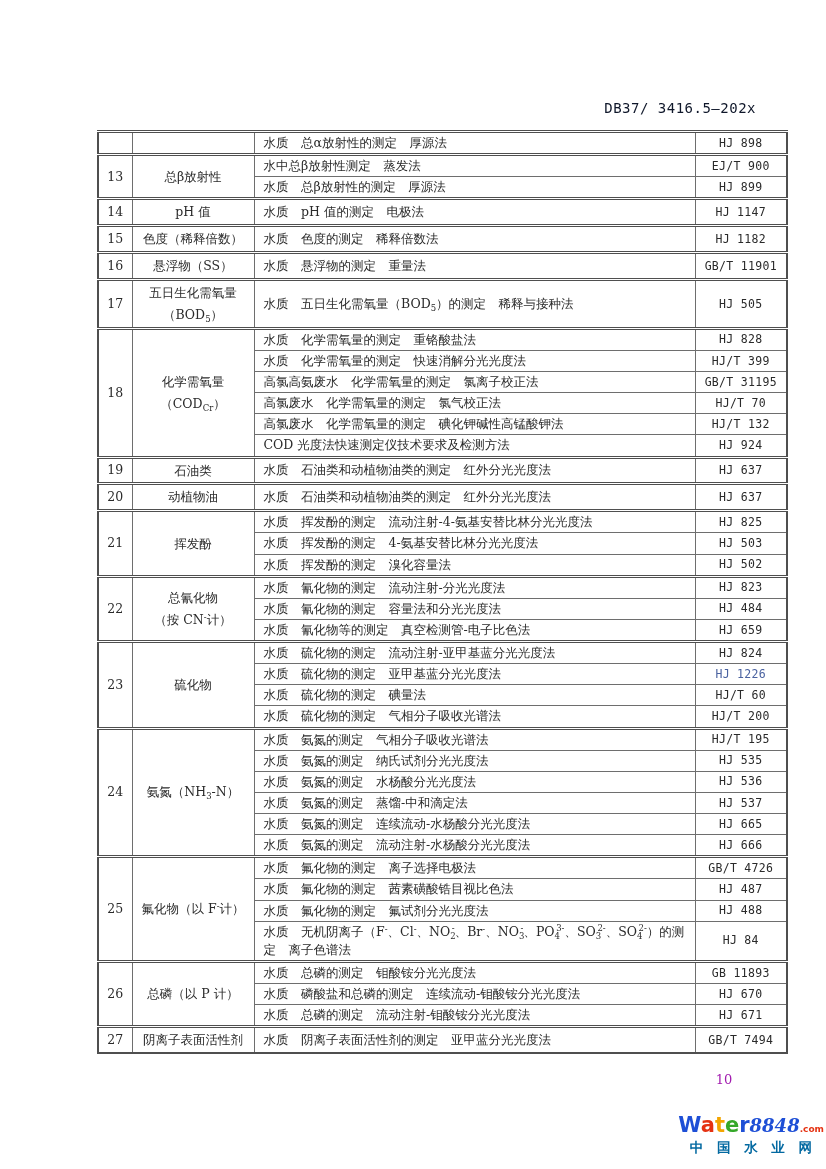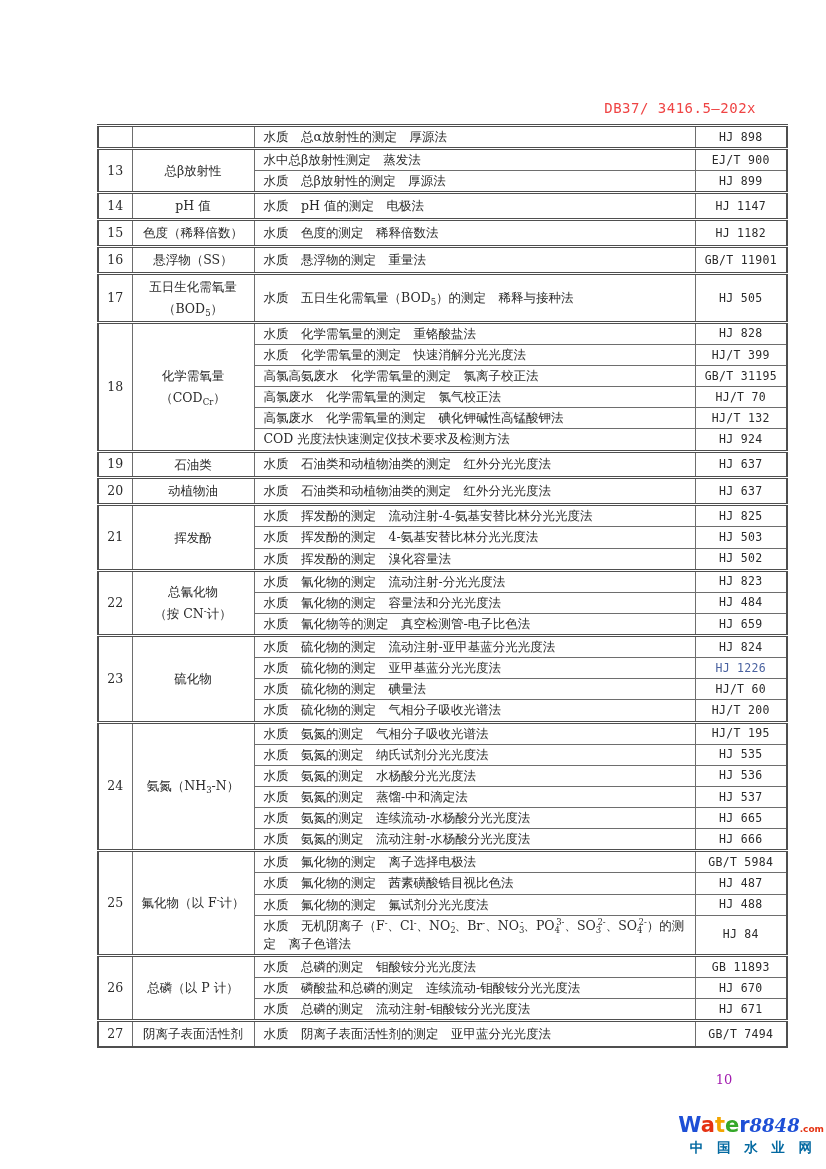--- a/index.html
+++ b/index.html
@@ -5,24 +5,24 @@
   * { box-sizing: border-box; margin: 0; padding: 0; }
   html, body { background: #ffffff; }
   body {
     width: 826px; height: 1169px; position: relative; overflow: hidden;
     font-family: "DejaVu Serif", "Liberation Serif", serif;
     color: #262626;
   }
   .doc-code {
     position: absolute; top: 100px; right: 70px;
     font-family: "DejaVu Sans Mono", "Liberation Mono", monospace;
-    font-size: 14px; letter-spacing: 0.5px; color: #ef4444;
+    font-size: 14px; letter-spacing: 0.5px; color: #0f172a;
   }
   table.methods-table {
-    position: absolute; left: 97px; top: 124px; width: 689px;
+    position: absolute; left: 97px; top: 130px; width: 689px;
     border-collapse: collapse; table-layout: fixed;
     border: 2px solid #4f4f4f;
   }
   col.c1 { width: 34px; }
   col.c2 { width: 122px; }
   col.c3 { width: 441px; }
   col.c4 { width: 92px; }
   td {
     border: 1px solid #6e6e6e;
     font-size: 12.5px; height: 20px; padding: 1px 4px;
@@ -228,21 +228,21 @@
           <td class="col-std">HJ 665</td>
         </tr>
         <tr>
           <td class="col-method">水质　氨氮的测定　流动注射-水杨酸分光光度法</td>
           <td class="col-std">HJ 666</td>
         </tr>
         <tr class="group-start">
           <td rowspan="4" class="col-no">25</td>
           <td rowspan="4" class="col-item">氟化物（以 F<sup>-</sup>计）</td>
           <td class="col-method">水质　氟化物的测定　离子选择电极法</td>
-          <td class="col-std">GB/T 5984</td>
+          <td class="col-std">GB/T 4726</td>
         </tr>
         <tr>
           <td class="col-method">水质　氟化物的测定　茜素磺酸锆目视比色法</td>
           <td class="col-std">HJ 487</td>
         </tr>
         <tr>
           <td class="col-method">水质　氟化物的测定　氟试剂分光光度法</td>
           <td class="col-std">HJ 488</td>
         </tr>
         <tr>

